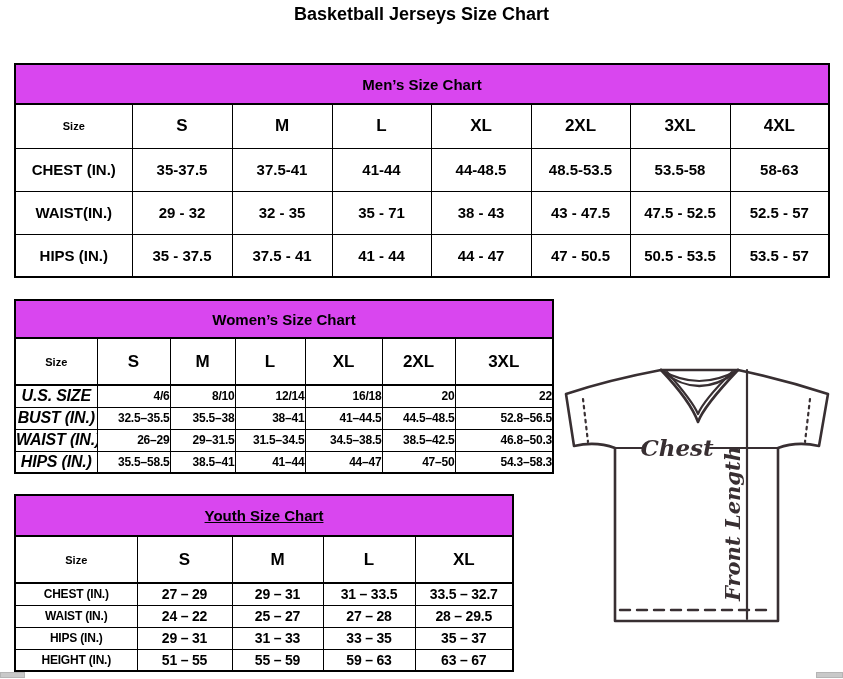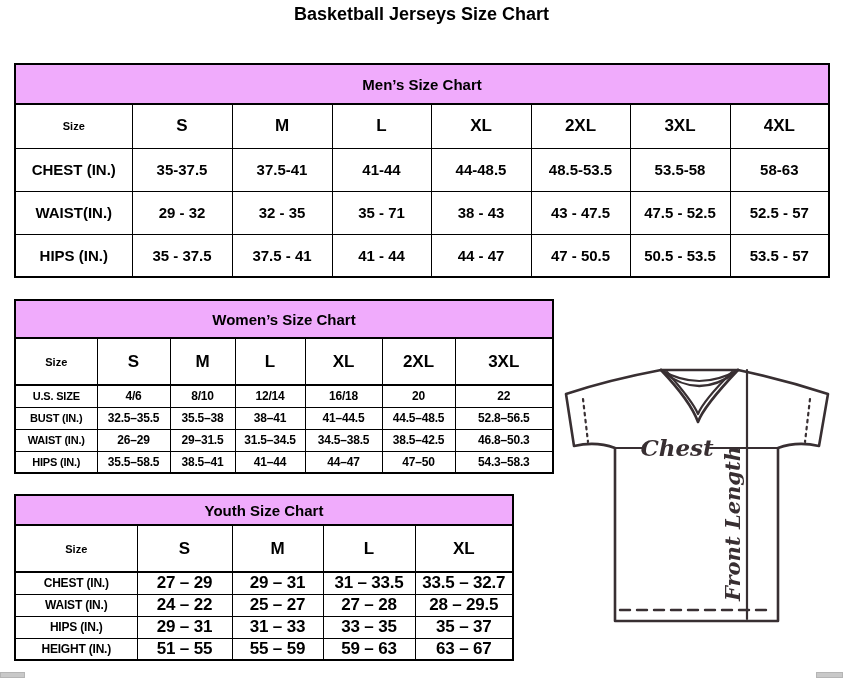--- a/index.html
+++ b/index.html
@@ -5,47 +5,47 @@
   html,body{margin:0;padding:0;background:#fff;}
   .page{position:relative;width:843px;height:679px;background:#ffffff;overflow:hidden;
         font-family:"Liberation Sans",sans-serif;color:#000;}
   .page-title{position:absolute;top:4px;left:0;width:100%;text-align:center;
         font-size:18px;font-weight:bold;letter-spacing:0;}
   .size-table{position:absolute;}
   .size-table table{border-collapse:collapse;table-layout:fixed;width:100%;
         border:2px solid #000;}
   .size-table th,.size-table td{border:1px solid #000;text-align:center;
         vertical-align:middle;padding:0;font-weight:bold;overflow:hidden;white-space:nowrap;}
-  .size-table .title-row th{background:#f0abfc;font-size:15px;
+  .size-table .title-row th{background:#d946ef;font-size:15px;
         border-bottom:2px solid #000;}
   .size-table .head-row th{font-size:17px;}
   .size-table .head-row th.size-label{font-size:11px;}
   
   #mens{left:14px;top:63px;width:814px;}
   #mens .title-row{height:40px;}
   #mens .head-row{height:44px;}
   #mens .data-row{height:43px;}
   #mens .row-label{font-size:15px;}
   #mens td{font-size:15px;}
   
   #womens{left:14px;top:299px;width:538px;}
   #womens .title-row{height:38px;}
   #womens .head-row{height:47px;}
   #womens .head-row th{border-bottom:2px solid #000;}
   #womens .data-row{height:22px;}
-  #womens .row-label{font-size:11px;letter-spacing:-0.2px;}
-  #womens td{font-size:12px;letter-spacing:-0.2px;}
+  #womens .row-label{font-size:16px;letter-spacing:-0.2px;font-style:italic;}
+  #womens td{font-size:12px;letter-spacing:-0.2px;text-align:right;}
   
   #youth{left:14px;top:494px;width:498px;}
-  #youth .title-row{height:30px;}
+  #youth .title-row{height:41px;text-decoration:underline;}
   #youth .head-row{height:47px;}
   #youth .head-row th{border-bottom:2px solid #000;}
   #youth .data-row{height:22px;}
   #youth .row-label{font-size:12px;letter-spacing:-0.2px;}
-  #youth td{font-size:17px;letter-spacing:-0.2px;}
+  #youth td{font-size:14px;letter-spacing:-0.2px;}
   
   .jersey{position:absolute;left:558px;top:358px;width:285px;height:272px;}
   .jersey text{font-family:"DejaVu Serif",serif;font-style:italic;font-weight:bold;
         fill:#382f32;}
   
   .scroll-frag{position:absolute;height:6px;background:#c9c9c9;border:1px solid #b5b5b5;
         box-sizing:border-box;}
   #frag-left{left:0;top:672px;width:25px;}
   #frag-right{left:816px;top:672px;width:27px;}
 </style>

